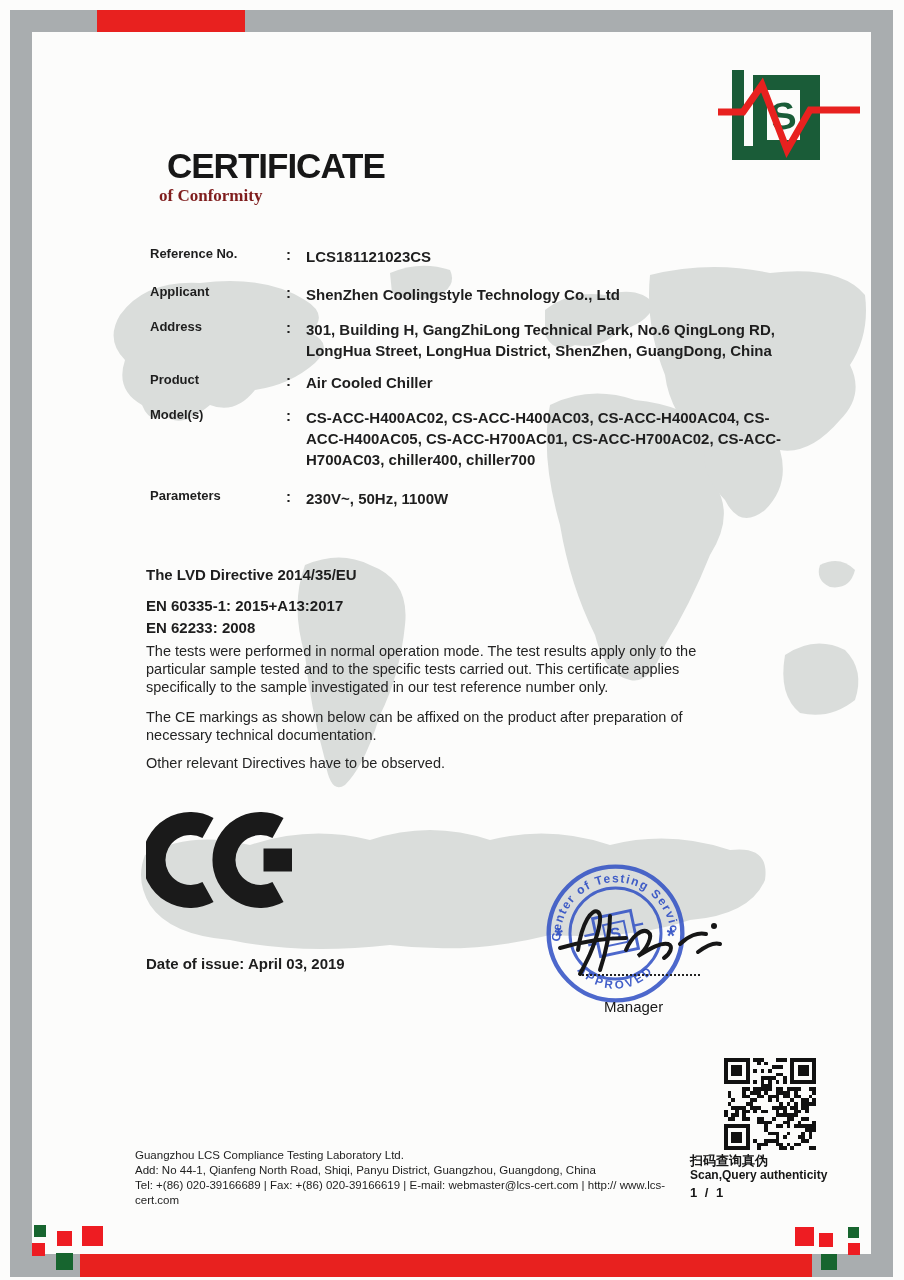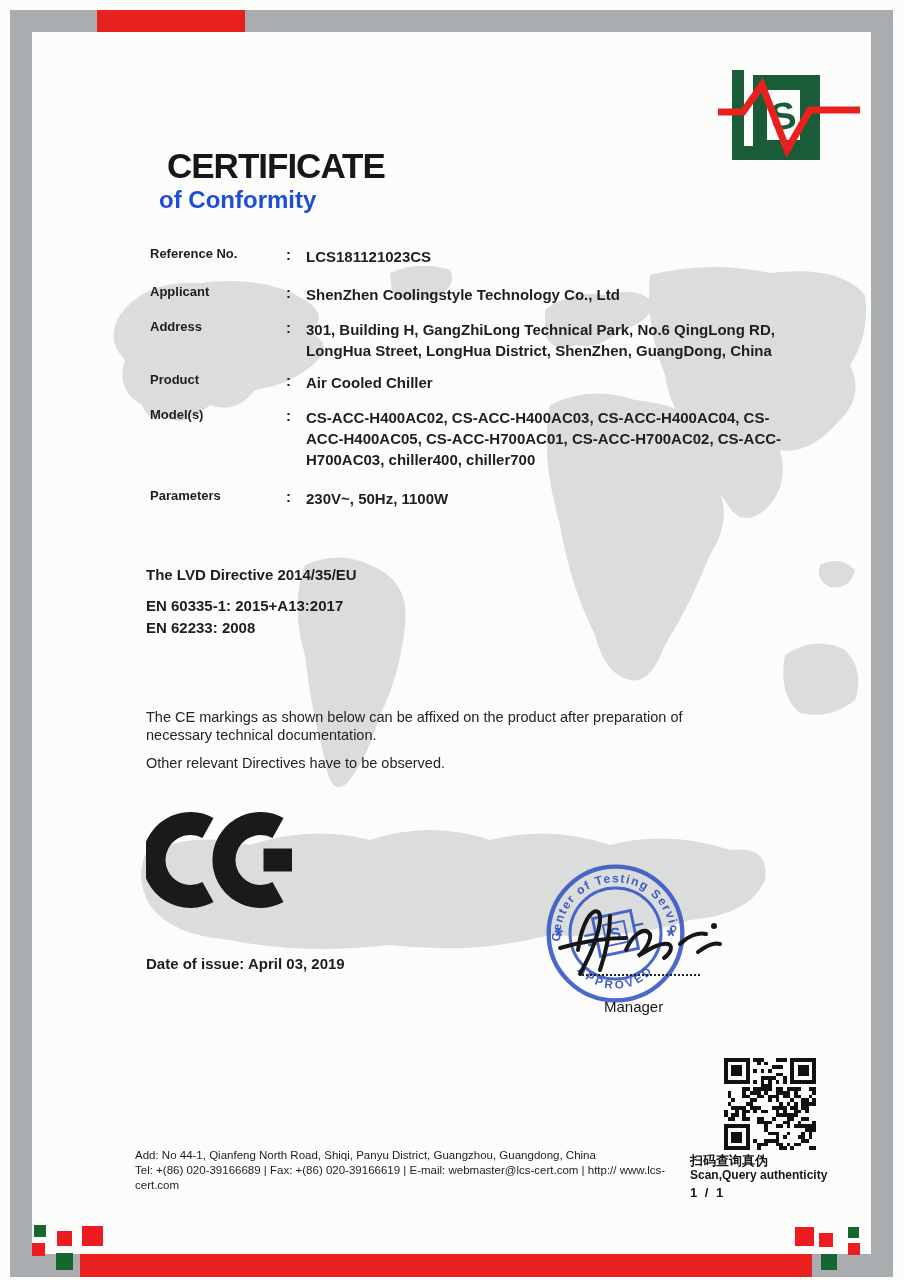--- a/index.html
+++ b/index.html
@@ -15,21 +15,21 @@
   .red-bottom{position:absolute;left:80px;top:1254px;width:732px;height:23px;background:#e8211f;z-index:3;}
   .sq{position:absolute;z-index:4;}
   .sq.green{background:#17652f;}
   .sq.red{background:#ee1c22;}
   
   .map{position:absolute;left:50px;top:255px;width:820px;height:730px;z-index:1;}
   
   .logo{position:absolute;left:712px;top:62px;width:150px;height:102px;z-index:5;}
   
   .title{position:absolute;left:167px;top:146px;font-size:35px;font-weight:bold;letter-spacing:-1px;color:#171717;z-index:5;text-align:right;}
-  .subtitle{position:absolute;left:159px;top:186px;font-size:24px;font-weight:bold;color:#1d4ed8;z-index:5;}
+  .subtitle{position:absolute;left:159px;top:186px;font-size:17px;font-weight:bold;color:#7f1d1d;z-index:5;font-family:Liberation Serif, serif;}
   
   .frow{position:absolute;left:0;width:100%;z-index:5;}
   .frow .lab{position:absolute;left:150px;font-size:13px;font-weight:bold;white-space:nowrap;}
   .frow .col{position:absolute;left:286px;font-size:15px;font-weight:bold;}
   .frow .val{position:absolute;left:306px;width:490px;font-size:15px;font-weight:bold;line-height:21px;}
   
   .para{position:absolute;left:146px;width:590px;font-size:14.5px;line-height:18px;z-index:5;color:#242424;}
   .bold15{position:absolute;left:146px;font-size:15px;font-weight:bold;z-index:5;white-space:nowrap;}
   
   .ce{position:absolute;left:146px;top:812px;width:150px;height:96px;z-index:5;}
@@ -120,20 +120,21 @@
   </div>
   <div class="frow" style="top:488px">
     <span class="lab">Parameters</span>
     <span class="col">:</span>
     <div class="val">230V~, 50Hz, 1100W</div>
   </div>
 
   <div class="bold15" style="top:566px">The LVD Directive 2014/35/EU</div>
   <div class="bold15" style="top:597px">EN 60335-1: 2015+A13:2017</div>
   <div class="bold15" style="top:619px">EN 62233: 2008</div>
+  <div class="para" style="top:642px">The tests were performed in normal operation mode. The test results apply only to the particular sample tested and to the specific tests carried out. This certificate applies specifically to the sample investigated in our test reference number only.</div>
   <div class="para" style="top:708px">The CE markings as shown below can be affixed on the product after preparation of necessary technical documentation.</div>
   <div class="para" style="top:754px">Other relevant Directives have to be observed.</div>
 
   <svg class="ce" viewBox="0 0 150 96">
     <g fill="none" stroke="#1a1a1a" stroke-width="23">
       <path d="M62,16 A36.5,36.5 0 1 0 62,80"></path>
       <path d="M132,16 A36.5,36.5 0 1 0 132,80"></path>
       <path d="M117.5,48 H146"></path>
     </g>
   </svg>
@@ -464,17 +465,18 @@
       <rect x="16" y="24" width="1" height="1"></rect>
       <rect x="18" y="24" width="1" height="1"></rect>
       <rect x="23" y="24" width="1" height="1"></rect>
       <rect x="24" y="24" width="1" height="1"></rect>
     </svg>
   <div class="qrcap cap-cn">扫码查询真伪</div>
   <div class="qrcap cap-en">Scan,Query authenticity</div>
   <div class="qrcap pageno">1 / 1</div>
 
   <div class="foot">
+    <div>Guangzhou LCS Compliance Testing Laboratory Ltd.</div>
     <div>Add: No 44-1, Qianfeng North Road, Shiqi, Panyu District, Guangzhou, Guangdong, China</div>
     <div>Tel: +(86) 020-39166689  |  Fax: +(86) 020-39166619  |  E-mail: webmaster@lcs-cert.com  |  http:// www.lcs-cert.com</div>
   </div>
 
 </div>
 
 </body></html>

